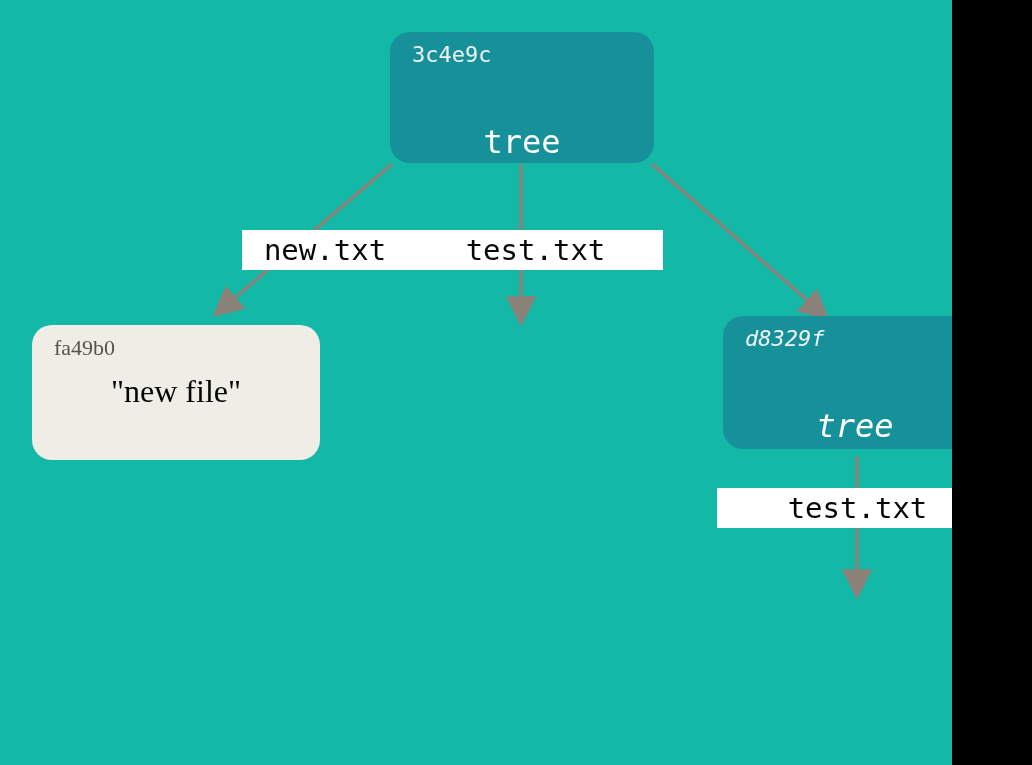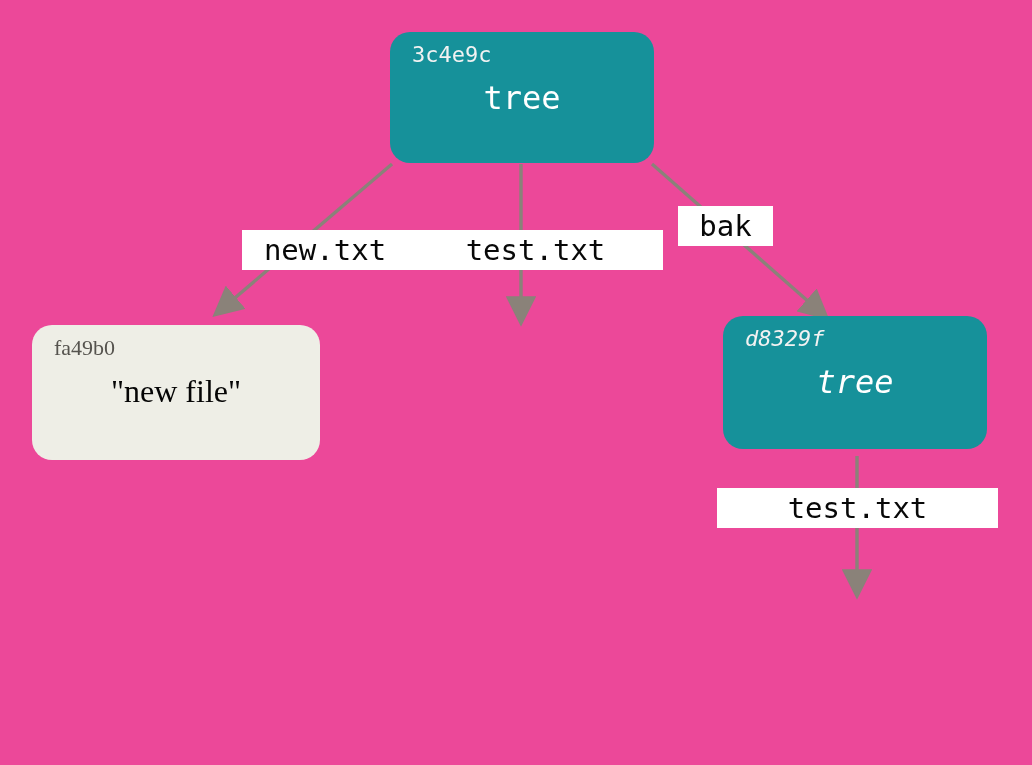--- a/index.html
+++ b/index.html
@@ -2,23 +2,23 @@
 <html><head>
 <meta charset="utf-8">
 <style>
   html, body {
     margin: 0;
     padding: 0;
     background: #000000;
   }
   #canvas {
     position: relative;
-    width: 1032px;
+    width: 952px;
     height: 765px;
-    background: #ec4899;
+    background: #14b8a6;
     overflow: hidden;
     font-family: "DejaVu Sans Mono", "Liberation Mono", monospace;
   }
   svg.edges {
     position: absolute;
     left: 0;
     top: 0;
     width: 1032px;
     height: 765px;
     pointer-events: none;
@@ -56,20 +56,21 @@
     left: 0;
     right: 0;
     top: 50px;
     text-align: center;
     font-size: 32px;
     line-height: 1;
     white-space: nowrap;
   }
   .node.tree .content {
     color: #ffffff;
+    margin-top: 44px;
   }
   .node.blob .content {
     color: #050505;
   }
   .edge-label {
     position: absolute;
     background: #ffffff;
     color: #080808;
     font-size: 29px;
     line-height: 40px;
@@ -130,17 +131,16 @@
     <div class="hash">d8329f</div>
     <div class="content">tree</div>
   </div>
 
 
   <div class="edge-label-group" style="left:242px; top:206px; width:421px;margin-top:24px;">
     <div class="seg" style="width:166px;">new.txt</div>
     <div class="seg" style="width:255px;">test.txt</div>
   </div>
 
-  <div class="edge-label" style="left:678px; top:206px; width:95px;">bak</div>
 
   <div class="edge-label" style="left:717px; top:488px; width:281px;">test.txt</div>
 
 </div>
 
 </body></html>

